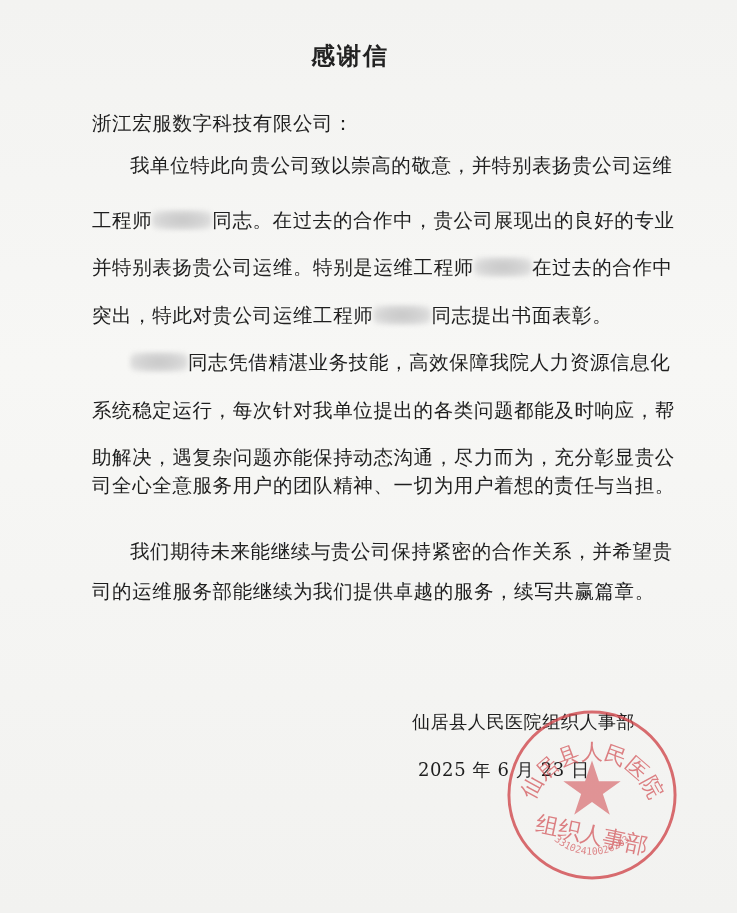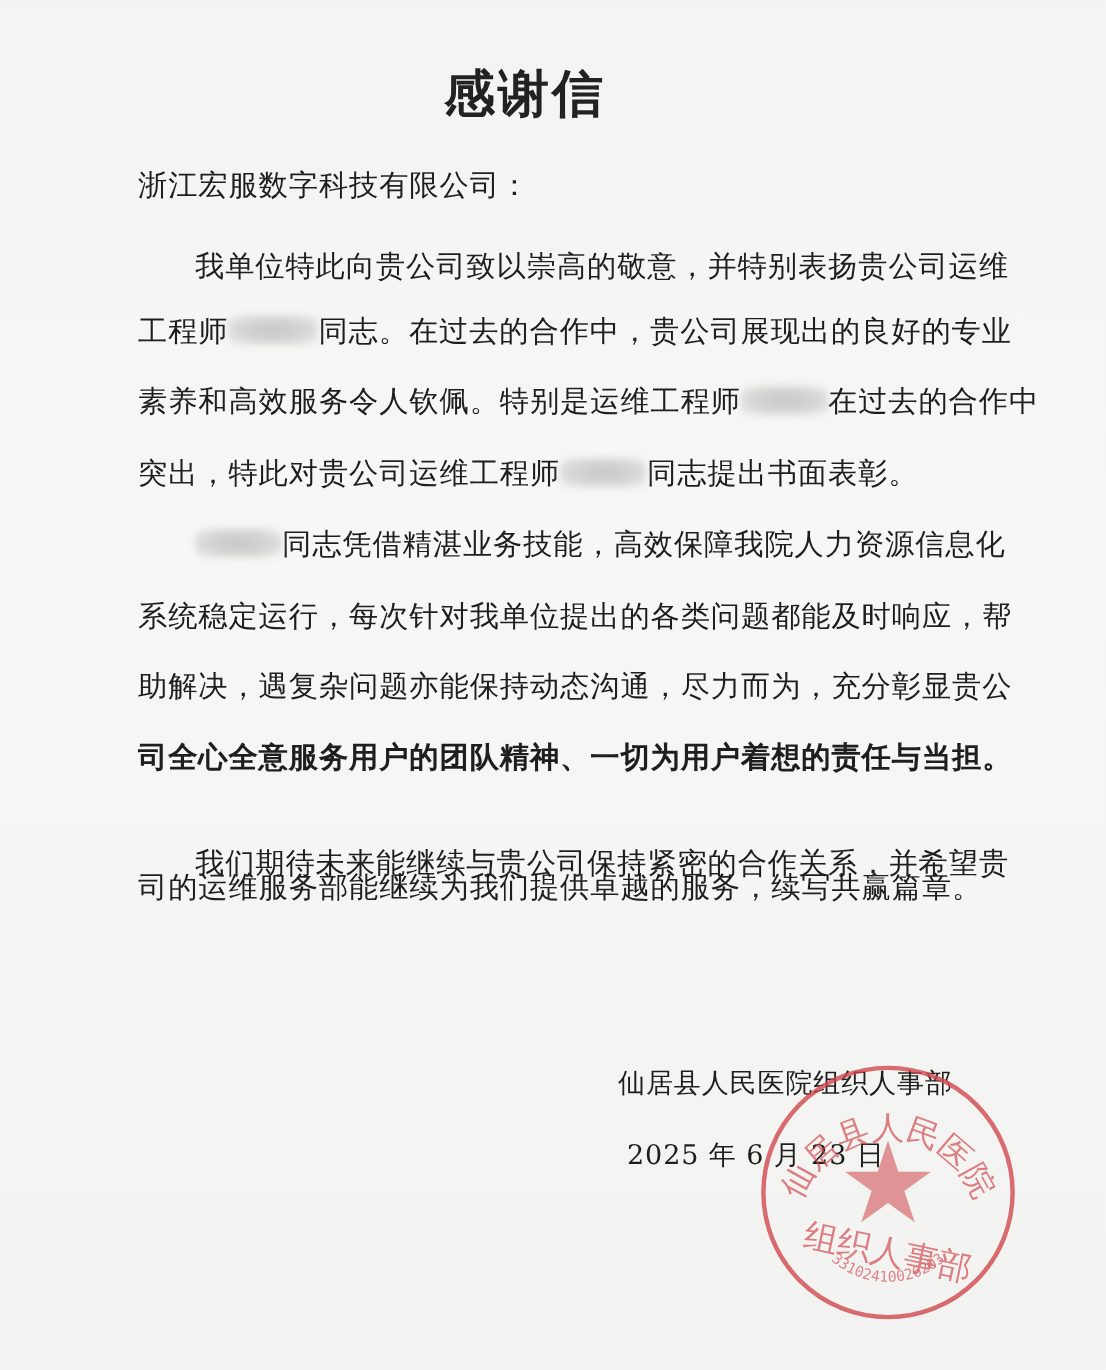--- a/index.html
+++ b/index.html
@@ -9,21 +9,21 @@
     font-family: "DejaVu Serif", "Liberation Serif", serif;
     color:#1c1c1c;
   }
   .paper {
     position:absolute; left:0; top:0; width:737px; height:913px;
     background: linear-gradient(180deg, #f3f3f1 0%, #f7f7f5 40%, #f2f2f0 100%);
   }
   .title {
     position:absolute; top:40px; left:0; width:700px; text-align:center;
     font-family: "DejaVu Sans", sans-serif;
-    font-size:34px; font-weight:bold; letter-spacing:2px; color:#222;
+    font-size:24px; font-weight:bold; letter-spacing:2px; color:#222;
   }
   .line {
     position:absolute; left:92px; font-size:19.5px; white-space:nowrap;
     letter-spacing:0.6px; color:#1e1e1e;
   }
   .indent { left:130px; }
   .redact {
     display:inline-block; height:20px; vertical-align:-3px;
     background: radial-gradient(ellipse at center, #c8c8c8 0%, #d6d6d6 55%, rgba(230,230,230,0.2) 100%);
     filter: blur(2px); border-radius:6px;
@@ -38,39 +38,39 @@
 </style>
 </head>
 <body>
 
 <div class="paper">
 
   <div class="title">感谢信</div>
 
   <div class="line" style="top:110px;">浙江宏服数字科技有限公司：</div>
 
-  <div class="line indent" style="top:164px;">我单位特此向贵公司致以崇高的敬意，并特别表扬贵公司运维</div>
+  <div class="line indent" style="top:152px;">我单位特此向贵公司致以崇高的敬意，并特别表扬贵公司运维</div>
   <div class="line" style="top:207px;">
     <span>工程师</span><span class="redact" style="width:60px;"></span><span>同志。在过去的合作中，贵公司展现出的良好的专业</span>
   </div>
   <div class="line" style="top:254px;">
-    <span>素养和高效服务令人钦佩。特别是运维工程师</span><span class="redact" style="width:58px;"></span><span>在过去的合作中</span>
+    <span>并特别表扬贵公司运维。特别是运维工程师</span><span class="redact" style="width:58px;"></span><span>在过去的合作中</span>
   </div>
   <div class="line" style="top:302px;">
     <span>突出，特此对贵公司运维工程师</span><span class="redact" style="width:58px;"></span><span>同志提出书面表彰。</span>
   </div>
 
   <div class="line indent" style="top:349px;">
     <span class="redact" style="width:58px;"></span><span>同志凭借精湛业务技能，高效保障我院人力资源信息化</span>
   </div>
   <div class="line" style="top:397px;font-family:Liberation Serif, serif;">系统稳定运行，每次针对我单位提出的各类问题都能及时响应，帮</div>
   <div class="line" style="top:444px;">助解决，遇复杂问题亦能保持动态沟通，尽力而为，充分彰显贵公</div>
-  <div class="line" style="top:491px;font-weight:bold;">司全心全意服务用户的团队精神、一切为用户着想的责任与当担。</div>
+  <div class="line" style="top:472px;">司全心全意服务用户的团队精神、一切为用户着想的责任与当担。</div>
 
-  <div class="line indent" style="top:562px;">我们期待未来能继续与贵公司保持紧密的合作关系，并希望贵</div>
+  <div class="line indent" style="top:538px;">我们期待未来能继续与贵公司保持紧密的合作关系，并希望贵</div>
   <div class="line" style="top:578px;">司的运维服务部能继续为我们提供卓越的服务，续写共赢篇章。</div>
 
   <div class="sign" style="left:412px; top:710px;">仙居县人民医院组织人事部</div>
   <div class="sign" style="left:418px; top:758px; font-family:'DejaVu Serif', serif;">2025 年 6 月 23 日</div>
 
   <svg class="stamp" viewBox="0 0 180 180">
     <defs>
       <path id="arcTop" d="M 30 100 A 62 62 0 0 1 150 100"></path>
       <path id="arcBottom" d="M 38 118 A 58 58 0 0 0 142 118"></path>
     </defs>

